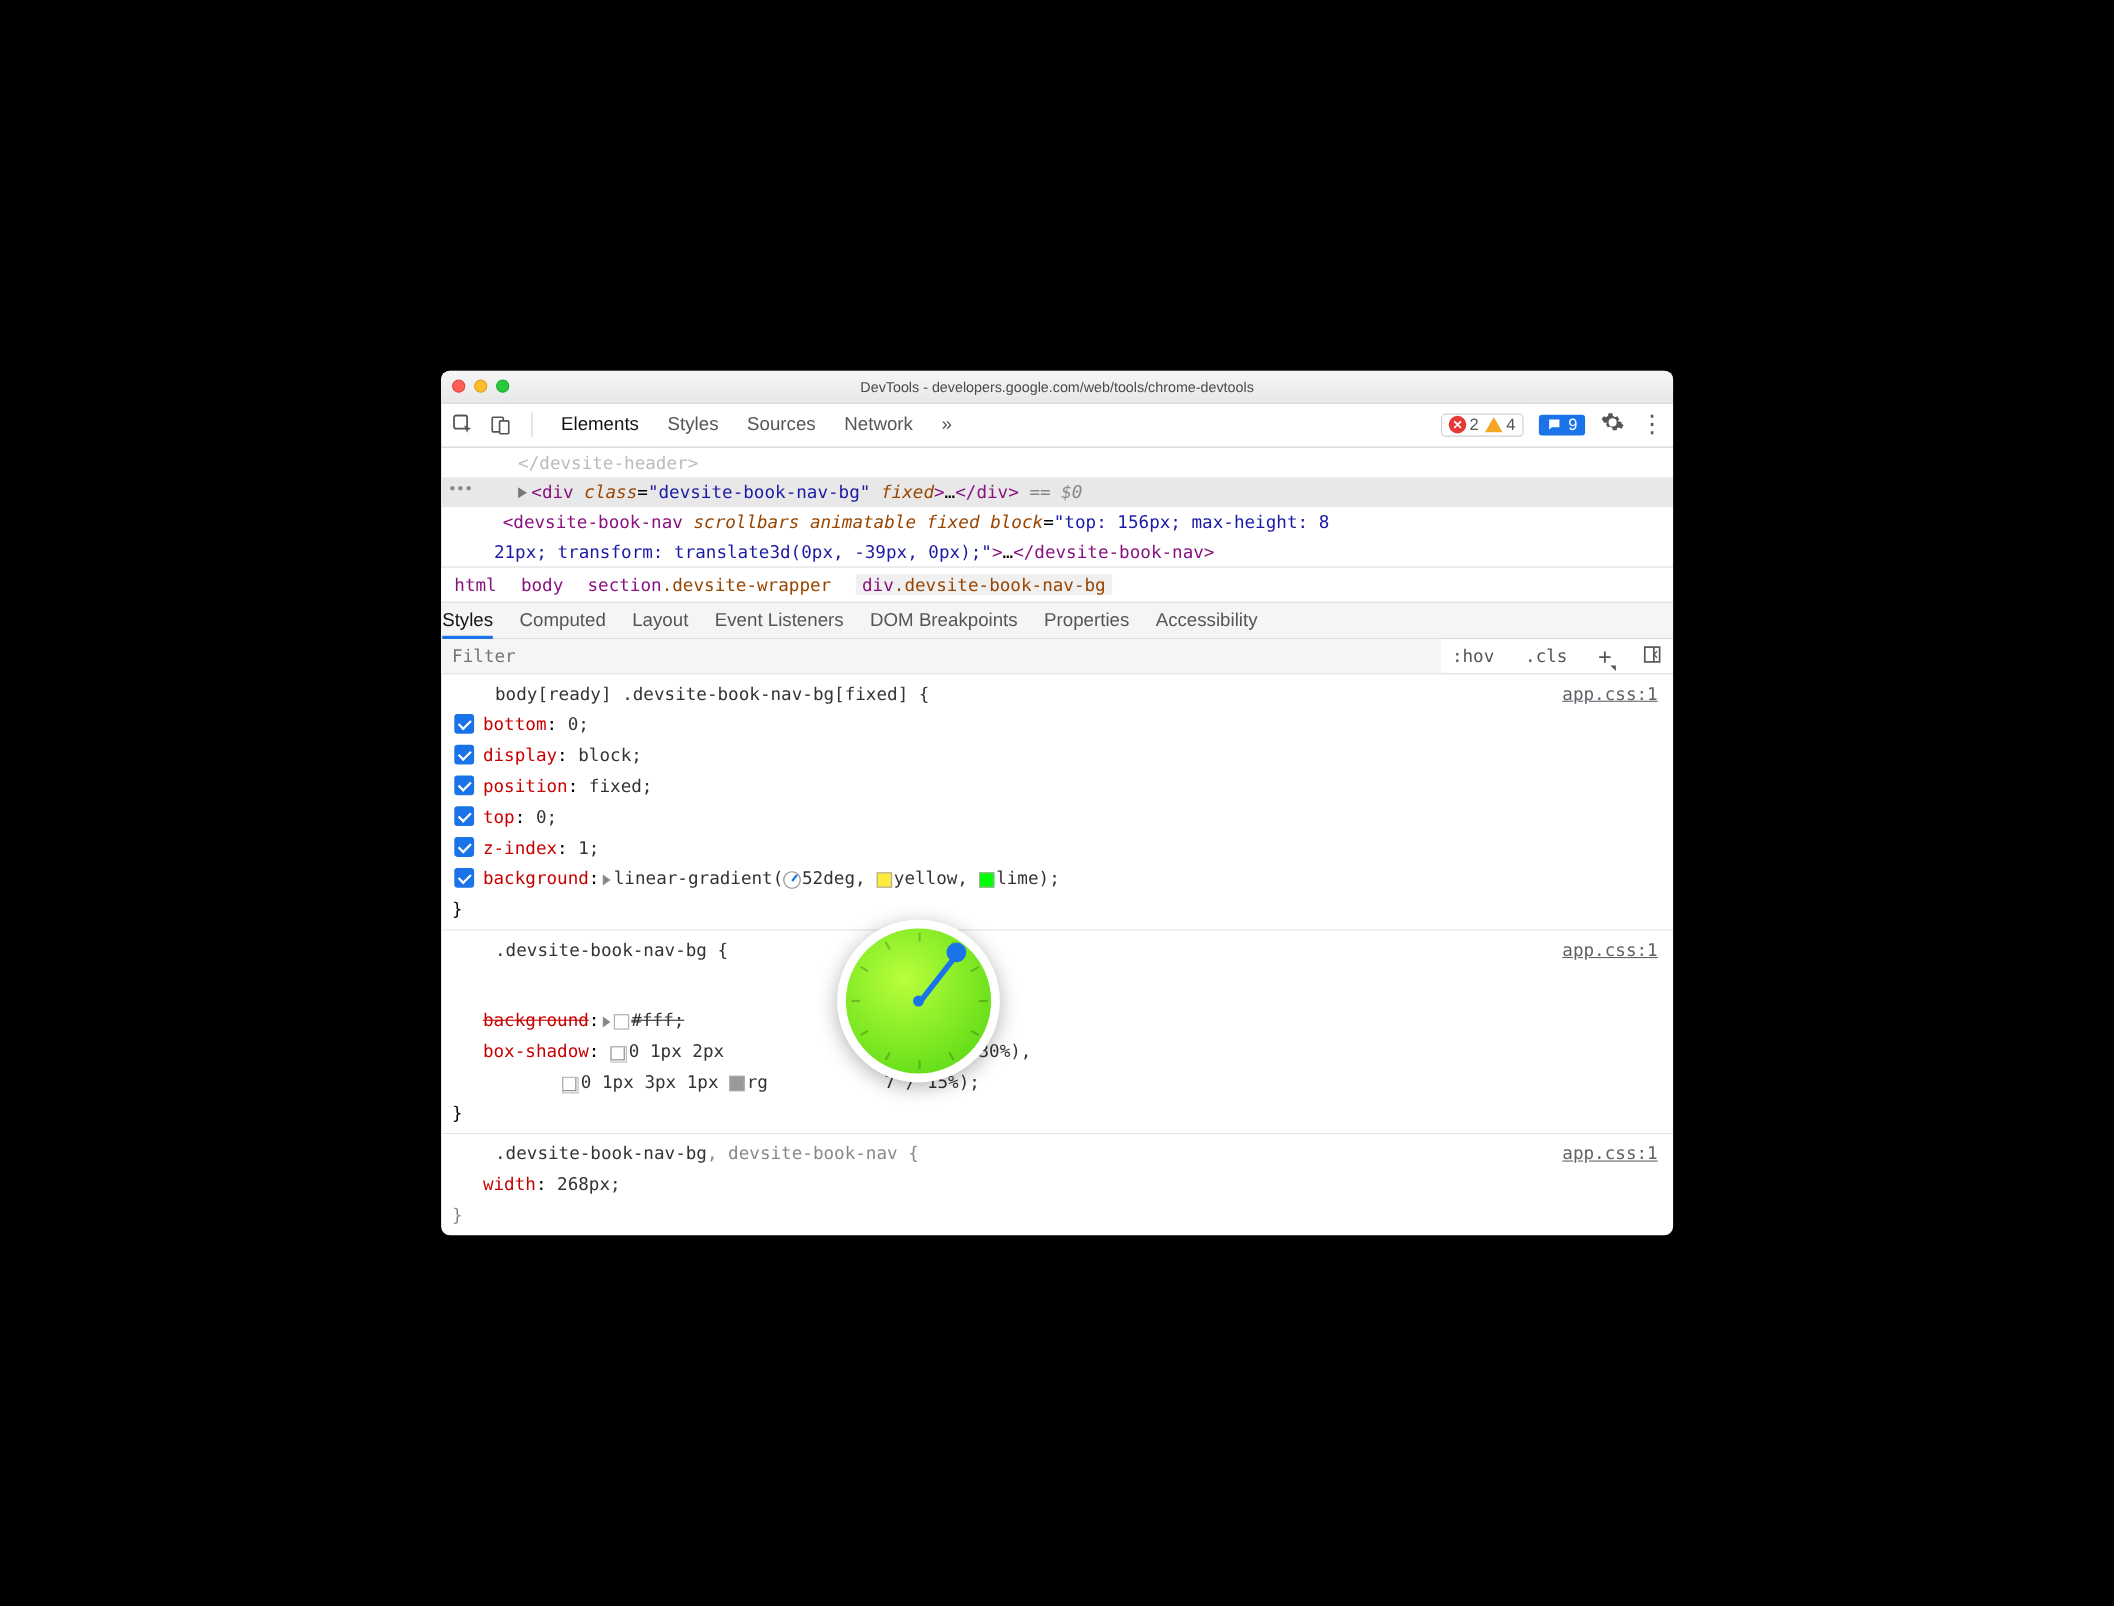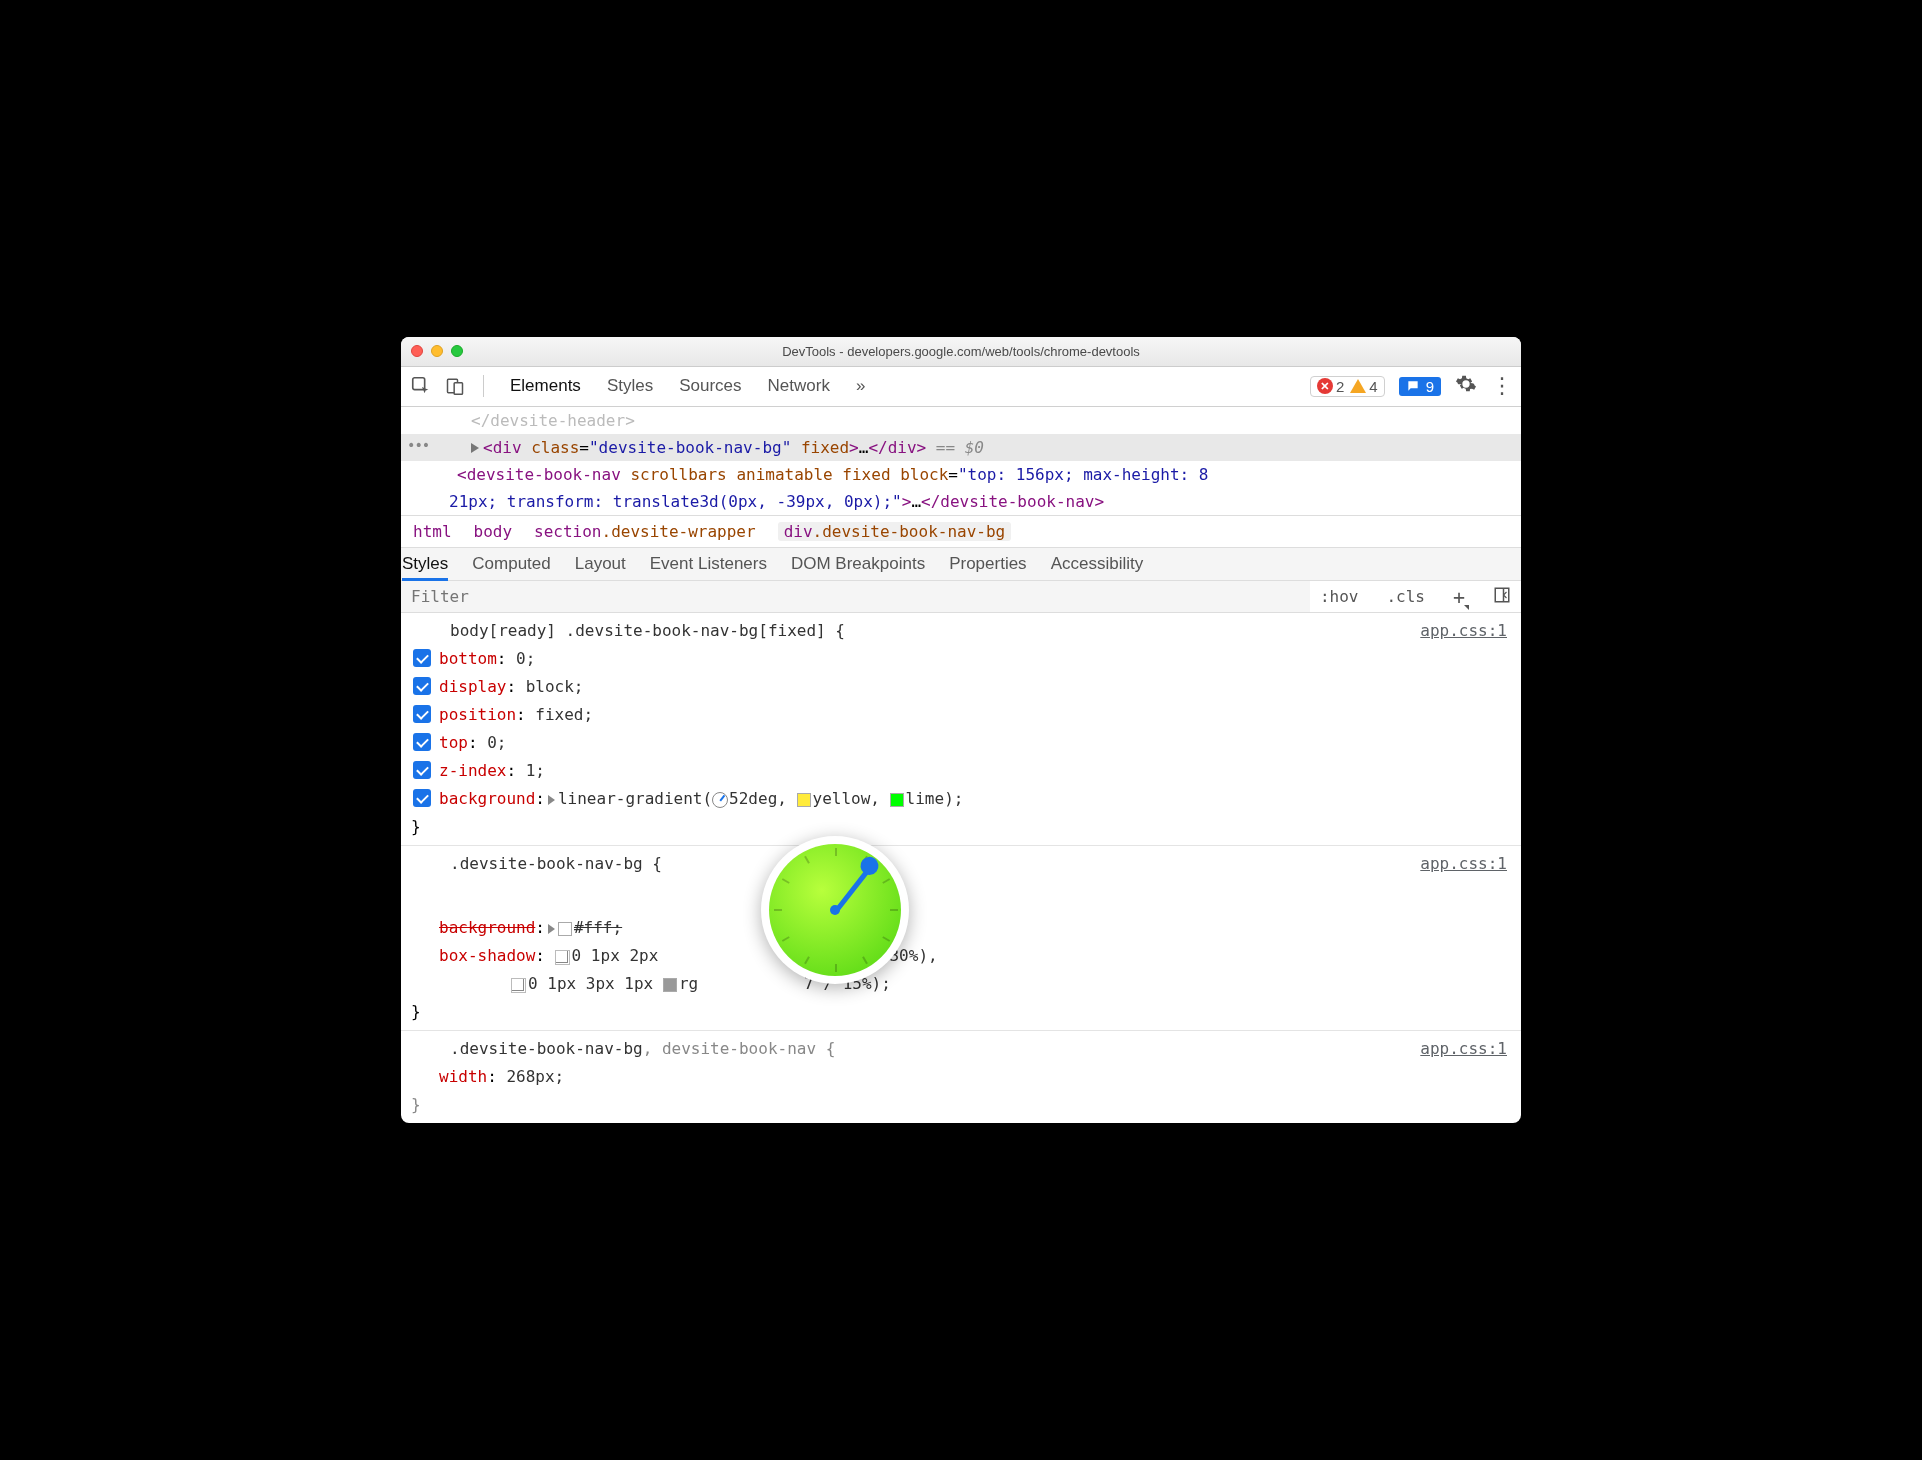--- a/index.html
+++ b/index.html
@@ -73,21 +73,21 @@
     overflow: hidden;
   }
   .dom-line { padding: 0 12px 0 70px; white-space: nowrap; position: relative; }
   .dom-line.faded { color: #999; padding-left: 70px; }
   .dom-line.sel { background: #e8e8e8; }
   .dom-line.sel::before {
     content: "•••"; position: absolute; left: 6px; color: #888; letter-spacing: -1px; font-size: 14px;
   }
   .tri { display: inline-block; width: 0; height: 0; border-top: 5px solid transparent; border-bottom: 5px solid transparent; border-left: 8px solid #777; margin-right: 4px; vertical-align: middle; }
   .tag { color: #881280; }
-  .attr-name { color: #994500; }
+  .attr-name { color: #994500; font-style: italic; }
   .attr-val { color: #1a1aa6; }
   .eqsel { color: #888; font-style: italic; }
   
   .breadcrumb {
     border-top: 1px solid #ddd;
     padding: 6px 12px;
     font-family: Menlo, Consolas, monospace;
     font-size: 16px;
     display: flex; gap: 22px; flex-wrap: wrap;
     background: #fff;

